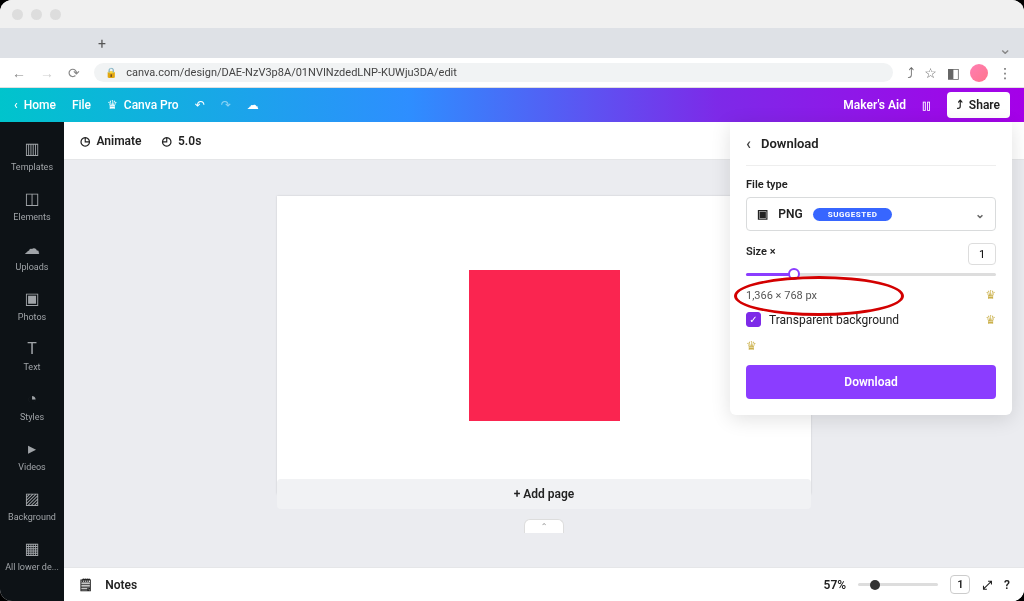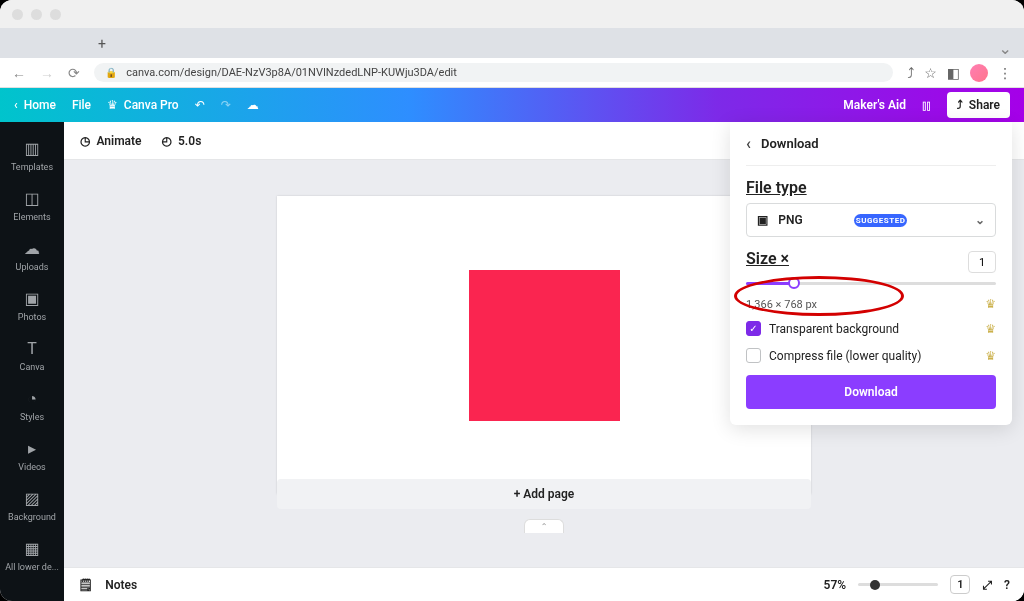--- a/index.html
+++ b/index.html
@@ -44,24 +44,24 @@
 
 .bottom-bar { height: 34px; background: #fff; border-top: 1px solid #e5e6e8; display: flex; align-items: center; padding: 0 14px; gap: 12px; font-size: 12px; font-weight: 600; color: #222; }
 .bottom-bar .sp { flex: 1; }
 .zoom-slider { width: 80px; height: 3px; background: #ddd; border-radius: 2px; position: relative; }
 .zoom-handle { width: 10px; height: 10px; background: #333; border-radius: 50%; position: absolute; top: -3.5px; left: 12px; }
 .pg-badge { border: 1px solid #ccc; border-radius: 4px; padding: 2px 6px; font-size: 11px; }
 
 .download-panel { position: absolute; top: 0; right: 12px; width: 282px; background: #fff; border-radius: 0 0 6px 6px; box-shadow: 0 4px 20px rgba(0,0,0,.12); padding: 12px 16px 16px; z-index: 30; }
 .dp-head { display: flex; align-items: center; gap: 10px; font-size: 13px; font-weight: 600; color: #222; padding-bottom: 12px; border-bottom: 1px solid #eee; margin-bottom: 12px; }
 .dp-head .back { font-size: 16px; cursor: pointer; color: #444; }
-.dp-label { font-size: 16px; font-weight: 600; color: #222; margin-bottom: 6px; text-decoration: underline; }
+.dp-label { font-size: 11px; font-weight: 600; color: #222; margin-bottom: 6px; }
 .dp-select { height: 34px; border: 1px solid #d9dbdc; border-radius: 4px; display: flex; align-items: center; padding: 0 10px; gap: 10px; font-size: 12px; font-weight: 600; color: #222; cursor: pointer; margin-bottom: 12px; }
 .dp-select .chv { margin-left: auto; color: #666; }
-.suggested { background: #3766ff; color: #fff; font-size: 8px; font-weight: 700; letter-spacing: .5px; padding: 2px 2px; border-radius: 8px; margin-left: 41px; }
+.suggested { background: #3766ff; color: #fff; font-size: 8px; font-weight: 700; letter-spacing: .5px; padding: 2px 15px; border-radius: 8px; }
 .size-head { display: flex; justify-content: space-between; align-items: center; }
 .size-val { width: 28px; height: 22px; border: 1px solid #ddd; border-radius: 4px; font-size: 11px; text-align: center; line-height: 22px; }
 .slider { height: 3px; background: #ddd; border-radius: 2px; margin: 8px 0 4px; position: relative; }
 .slider .fill { position: absolute; height: 3px; width: 48px; background: #8b3dff; border-radius: 2px; }
 .slider .dot2 { position: absolute; width: 12px; height: 12px; background: #fff; border: 2px solid #8b3dff; border-radius: 50%; top: -5.5px; left: 42px; }
 .dim { font-size: 11px; color: #555; margin-bottom: 10px; display: flex; justify-content: space-between; align-items: center; margin-top: 12px;}
 .crown { color: #cbb04a; font-size: 12px; }
 .dp-check { display: flex; align-items: center; gap: 8px; font-size: 12px; color: #222; margin-bottom: 12px; cursor: pointer; justify-content: space-between;}
 .dp-check .lbl { display: flex; align-items: center; gap: 8px; }
 .cbox { width: 15px; height: 15px; border: 1px solid #c0c2c4; border-radius: 3px; display: flex; align-items: center; justify-content: center; font-size: 10px; }
@@ -136,21 +136,21 @@
       <div class="sb-item">
           <div class="sb-icon">☁</div>
           <span>Uploads</span>
         </div>
       <div class="sb-item">
           <div class="sb-icon">▣</div>
           <span>Photos</span>
         </div>
       <div class="sb-item">
           <div class="sb-icon">T</div>
-          <span>Canva</span>
+          <span>Text</span>
         </div>
       <div class="sb-item">
           <div class="sb-icon">◔</div>
           <span>Styles</span>
         </div>
       <div class="sb-item">
           <div class="sb-icon">▸</div>
           <span>Videos</span>
         </div>
       <div class="sb-item">
@@ -224,24 +224,20 @@
         </div>
 
         <div class="dp-check">
           <div class="lbl">
             <div class="cbox checked">✓</div>
             <span>Transparent background</span>
           </div>
           <span class="crown">♛</span>
         </div>
         <div class="dp-check">
-          <div class="lbl">
-            <div class="cbox"></div>
-            <span>Compress file (lower quality)</span>
-          </div>
           <span class="crown">♛</span>
         </div>
 
         <div class="dl-btn">Download</div>
         <div class="ring"></div>
       </div>
     </div>
   </div>
 </div>
 

